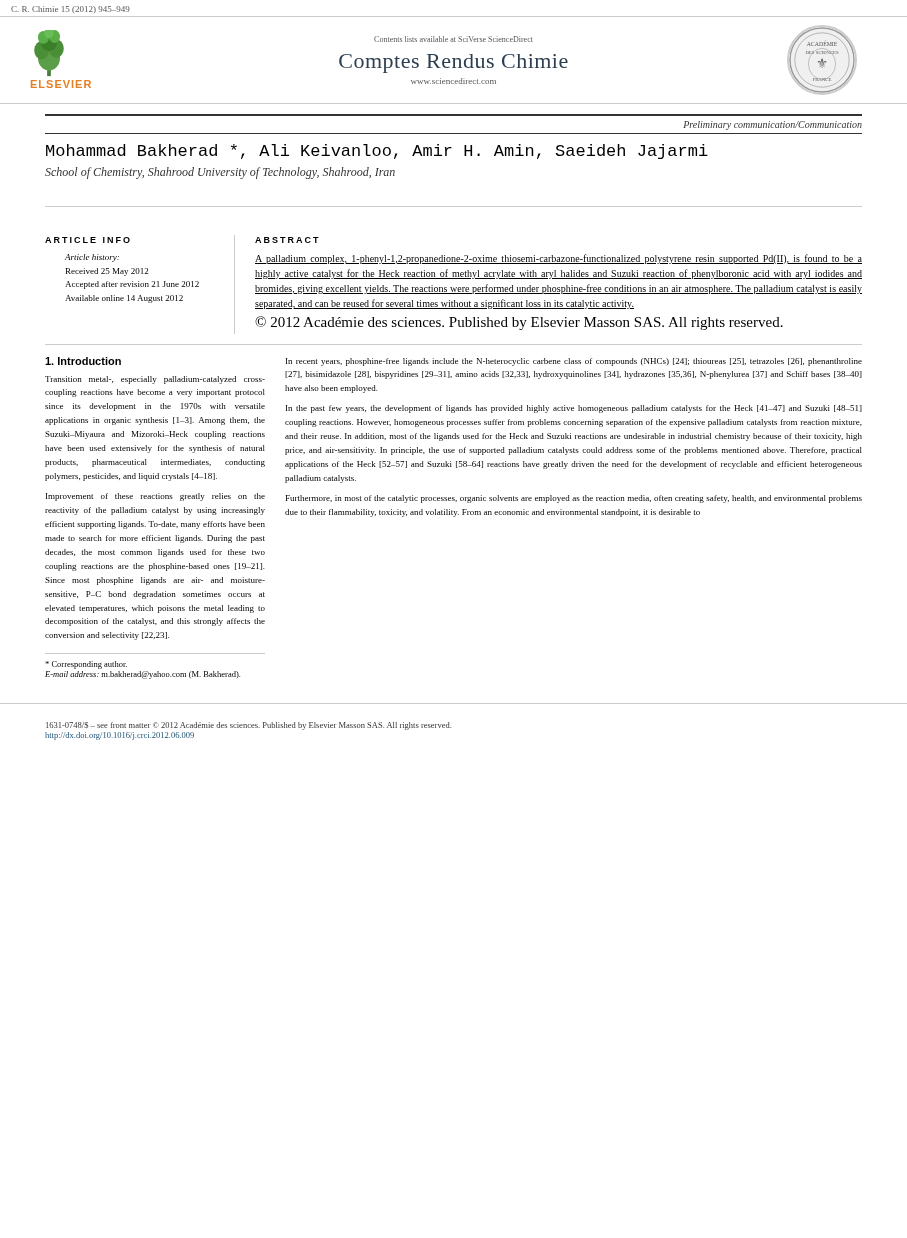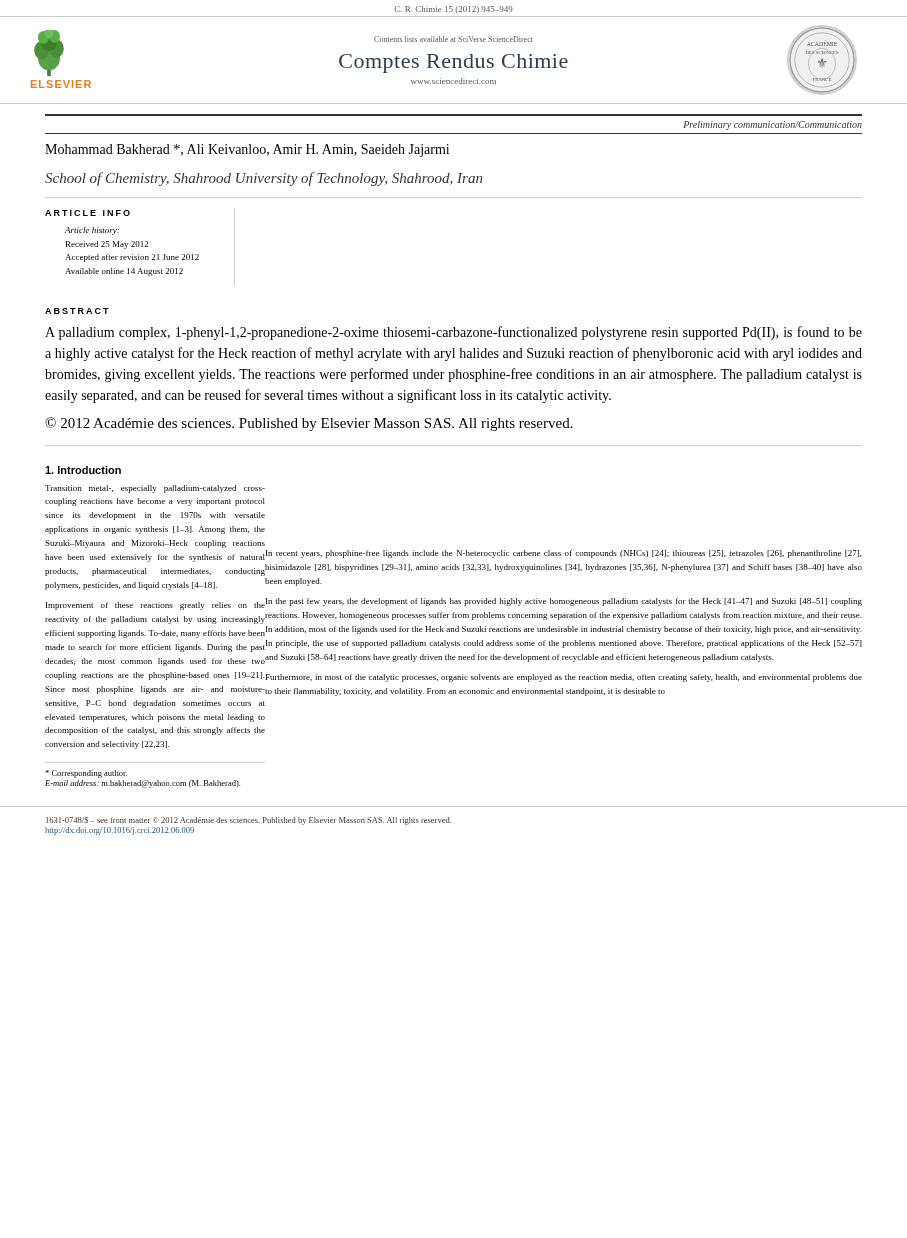--- a/index.html
+++ b/index.html
@@ -7,22 +7,21 @@
       width: 907px;
       min-height: 1238px;
       background: #fff;
       font-family: 'Times New Roman', Times, serif;
       font-size: 10px;
       color: #000;
     }
 
     
     .top-bar {
-      text-align: center;
-      padding: 4px 0 2px 0;
+      padding: 4px 0 2px 11px;
       font-size: 9px;
       color: #555;
       border-bottom: 1px solid #ccc;
     }
 
     
     .journal-header {
       display: flex;
       align-items: center;
       justify-content: space-between;
@@ -106,40 +105,39 @@
     .article-title {
       font-size: 17px;
       font-weight: bold;
       line-height: 1.3;
       color: #000;
       margin-bottom: 8px;
       font-family: Arial, Helvetica, sans-serif;
     }
 
     .authors {
-      font-size: 14px;
-      margin-bottom: 12px;
-      font-family: Liberation Serif, serif;
+      font-size: 17px;
+      margin-bottom: 4px;
+      font-family: Liberation Mono, monospace;
     }
 
     .affiliation {
-      font-size: 15px;
+      font-size: 12px;
       font-style: italic;
       color: #333;
-      margin-bottom: 10px;
+      margin-bottom: 26px;
     }
 
     
     .two-col {
       display: flex;
       gap: 20px;
       border-top: 1px solid #ccc;
-      padding-top: 10px;
+      padding-top: 28px;
       margin-bottom: 10px;
-      flex-direction: column;
     }
 
     .col-left {
       width: 190px;
       flex-shrink: 0;
       border-right: 1px solid #ccc;
       padding-right: 15px;
       font-size: 9px;
     }
 
@@ -167,37 +165,37 @@
     }
 
     .keywords-section {
       margin-top: 6px;
     }
     .keyword-item {
       line-height: 1.6;
     }
 
     .abstract-text {
-      font-size: 14px;
+      font-size: 10px;
       line-height: 1.5;
       text-align: justify;
-      margin-bottom: 6px;
+      text-decoration: underline;
     }
 
     .copyright-text {
       font-size: 15px;
       line-height: 1.5;
     }
 
     
     .introduction {
       border-top: 1px solid #ccc;
-      padding-top: 18px;
-      display: flex;
-      align-items: center;
+      padding-top: 10px;
+      display: flex;
+      gap: 20px;
     }
 
     .intro-left {
       width: 220px;
       flex-shrink: 0;
     }
 
     .intro-right {
       flex: 1;
     }
@@ -218,24 +216,24 @@
 
     .footnote-section {
       border-top: 1px solid #ccc;
       margin-top: 10px;
       padding-top: 5px;
       font-size: 8.5px;
     }
 
     .bottom-bar {
       border-top: 1px solid #ccc;
-      padding: 8px 45px;
+      padding: 16px 45px;
       font-size: 8.5px;
       color: #333;
-      margin-top: 8px;
+      margin-top: 14px;
     }
     .bottom-bar a {
       color: #1a5276;
       text-decoration: none;
     }
 
     
     .tree-svg {
       width: 38px;
       height: 48px;

